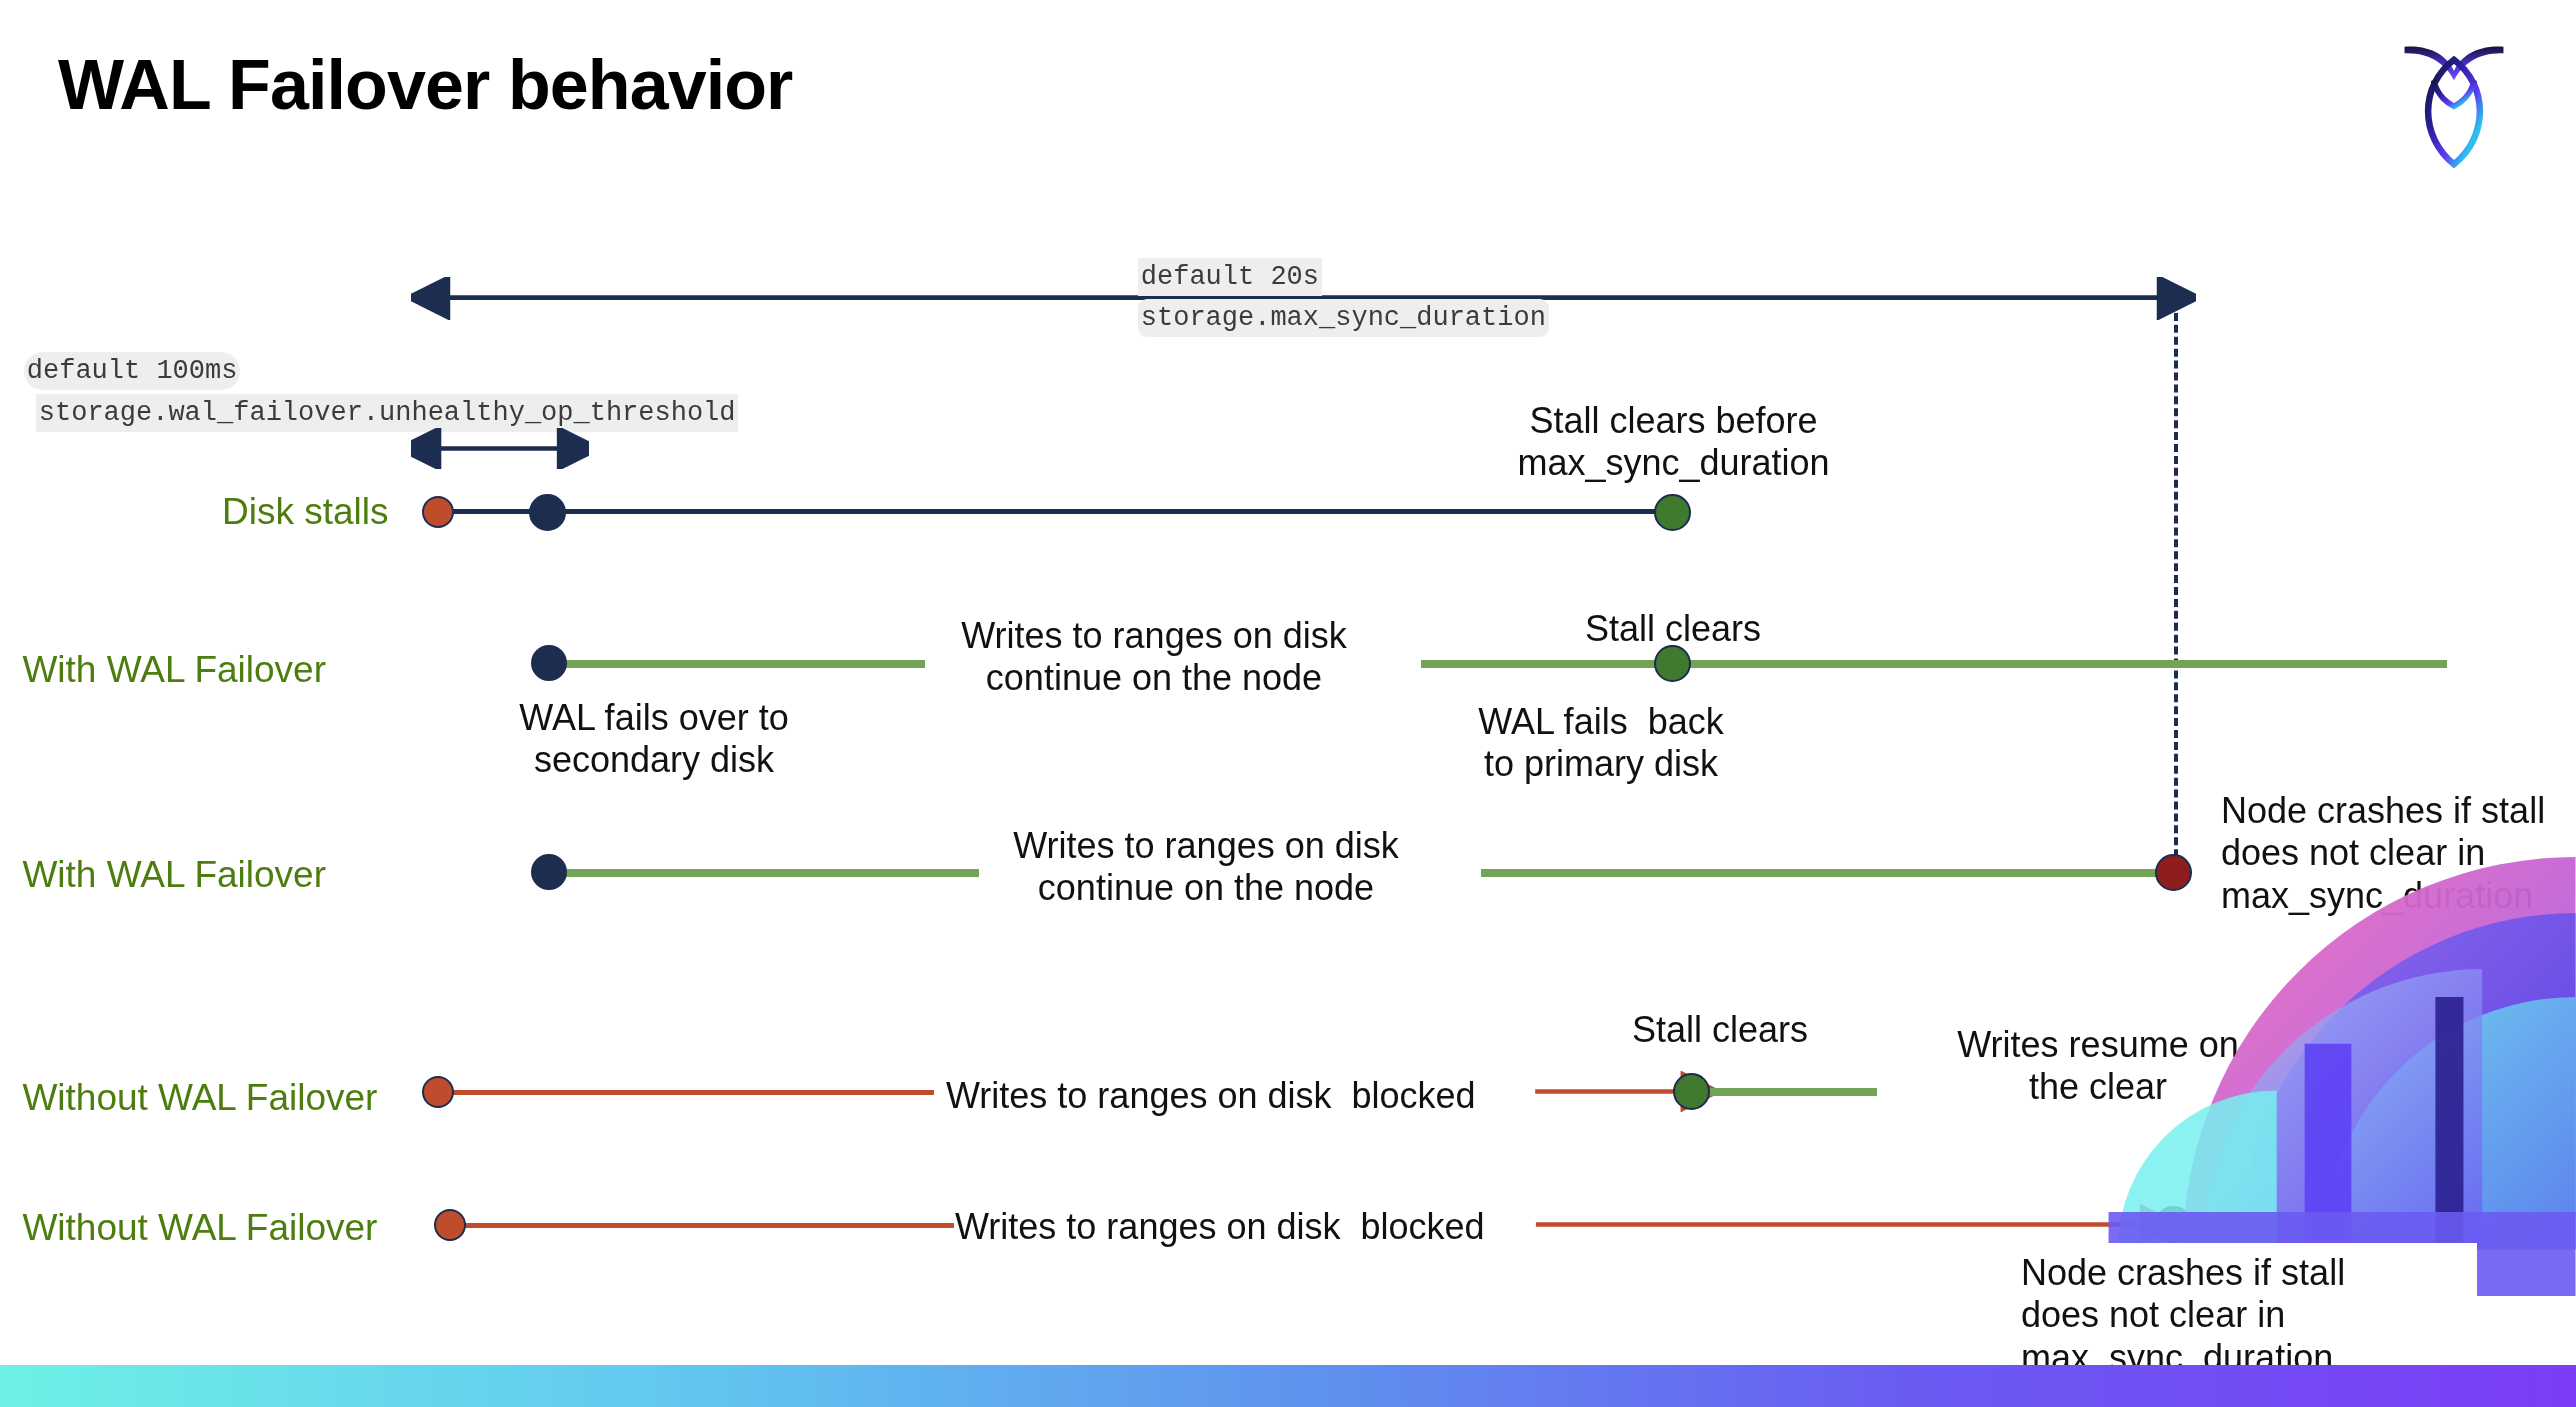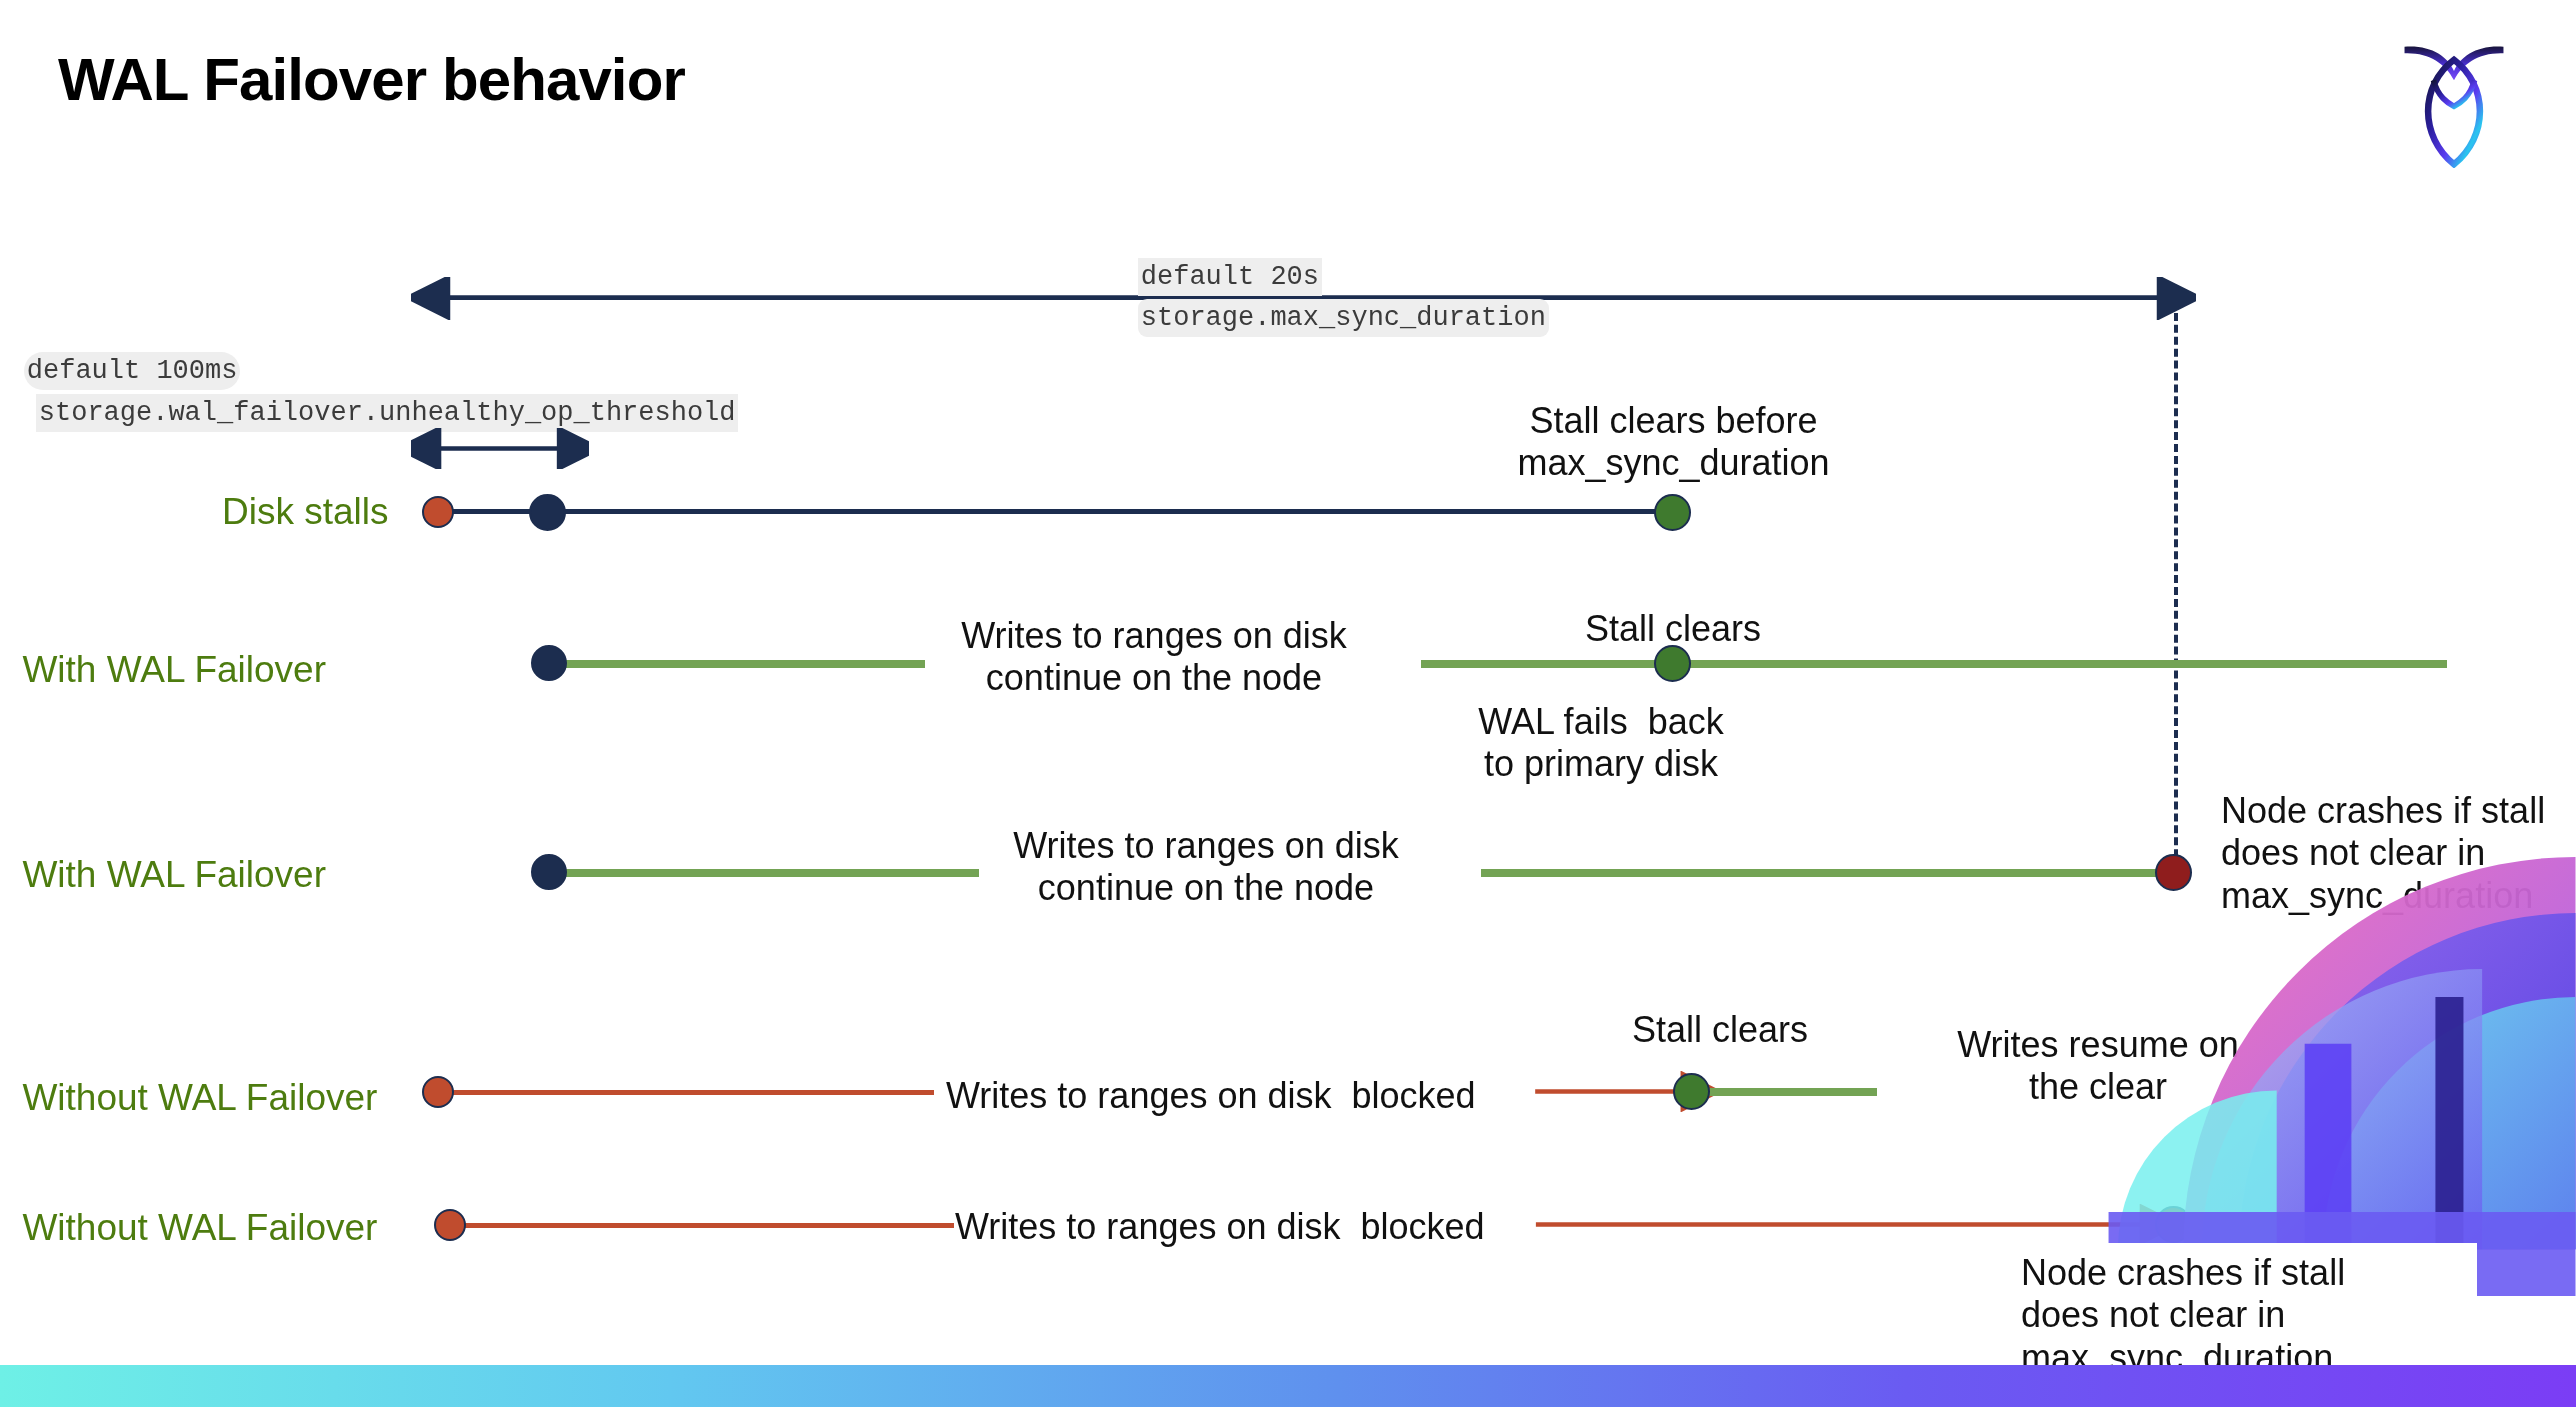--- a/index.html
+++ b/index.html
@@ -8,21 +8,21 @@
     background:#ffffff;
     font-family:"Liberation Sans", sans-serif;
     overflow:hidden;
     position:relative;
   }
   #stage{position:absolute;left:0;top:0;width:2576px;height:1408px;overflow:hidden;}
 
   
   #title{
     position:absolute;left:58px;top:45px;
-    font-size:60px;font-weight:bold;color:#000000;
+    font-size:70px;font-weight:bold;color:#000000;
     letter-spacing:-0.9px;
     white-space:nowrap;
     font-family:"Liberation Sans", sans-serif;
   }
 
   
   #logo{position:absolute;left:2393px;top:28px;width:122px;height:140px;}
 
   
   .code{
@@ -163,20 +163,22 @@
   <div class="seg green" style="left:542px;top:660px;width:383px;"></div>
   <div class="seg green" style="left:1421px;top:660px;width:1026px;"></div>
   <div class="dot navy" style="left:531px;top:645px;width:36px;height:36px;"></div>
   <div class="dot green" style="left:1654px;top:645px;width:37px;height:37px;"></div>
 
   <div class="note center" style="left:939px;top:615px;width:430px;">Writes to ranges on disk
 continue on the node</div>
   <div class="note center" style="left:1533px;top:608px;width:280px;">Stall clears</div>
   <div class="note center" style="left:1442px;top:701px;width:318px;">WAL fails  back
 to primary disk</div>
+  <div class="note center" style="left:467px;top:697px;width:374px;">WAL fails over to
+secondary disk</div>
 
   <div class="rowlabel" style="left:22.4px;top:854px;">With WAL Failover</div>
   <div class="seg green" style="left:542px;top:869px;width:437px;"></div>
   <div class="seg green" style="left:1481px;top:869px;width:695px;"></div>
   <div class="dot navy" style="left:531px;top:854px;width:36px;height:36px;"></div>
   <div class="dot darkred" style="left:2155px;top:854px;width:37px;height:37px;"></div>
 
   <div class="note center" style="left:991px;top:825px;width:430px;">Writes to ranges on disk
 continue on the node</div>
   <div class="note left" style="left:2221px;top:790px;width:355px;">Node crashes if stall

